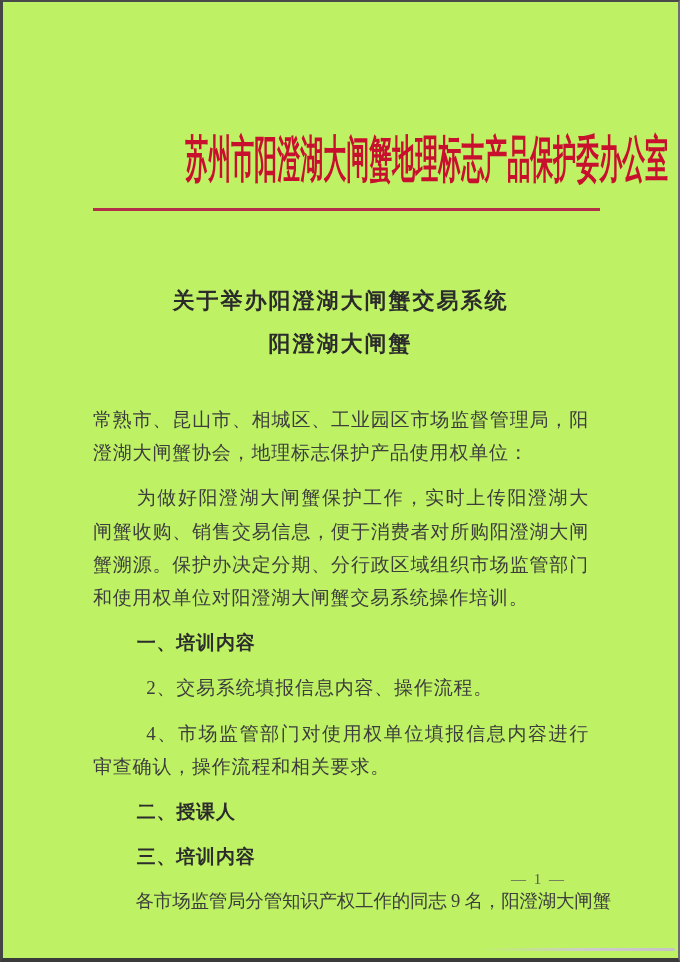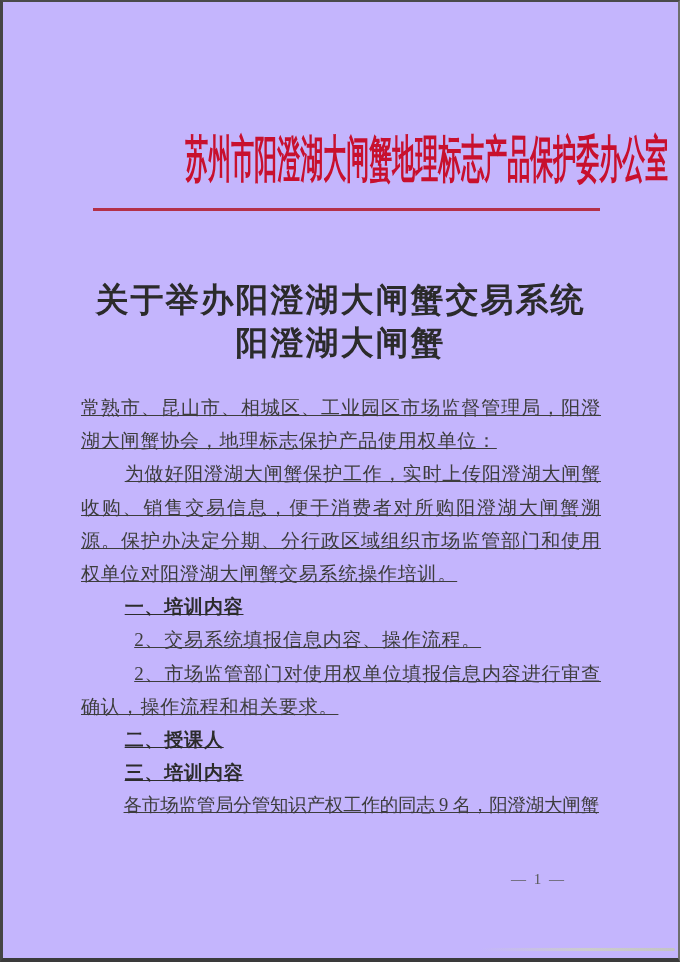--- a/index.html
+++ b/index.html
@@ -1,21 +1,21 @@
 <!DOCTYPE html>
 <html><head>
 <meta charset="utf-8">
 <style>
   html, body { margin: 0; padding: 0; background: #e8e8e8; }
   .page {
     position: relative;
     width: 680px;
     height: 962px;
     margin: 0 auto;
-    background: #c4b5fd;
+    background: #bef264;
     box-sizing: border-box;
     border-top: 2px solid #4a4a4a;
     border-left: 3px solid #454545;
     border-right: 2px solid #6e6e6e;
     border-bottom: 4px solid #3a3a3a;
     overflow: hidden;
     font-family: "Liberation Serif", serif;
   }
   .office-name {
     position: absolute;
@@ -40,42 +40,41 @@
     height: 3px;
     background: #b43048;
   }
   .doc-title {
     position: absolute;
     top: 277px;
     left: 0;
     right: 0;
     text-align: center;
     font-weight: bold;
-    font-size: 33px;
+    font-size: 22px;
     line-height: 43px;
     letter-spacing: 2px;
     color: #2b2b2b;
     font-family: "Liberation Serif", serif;
   }
   .body-text {
     position: absolute;
     top: 389px;
     left: 78px;
     width: 520px;
     font-size: 19px;
     line-height: 33.2px;
     letter-spacing: 0.8px;
     color: #3d3d3d;
     font-family: "Liberation Serif", serif;
   }
   .body-text p {
-    margin: 0;
+    margin: 12px;
     text-align: justify;
     text-justify: inter-character;
-    text-decoration: underline;
   }
   .flush  { text-indent: 0; }
   .indent { text-indent: 2.3em; }
   .num    { text-indent: 2.8em; }
   .heading {
     font-family: "Liberation Sans", sans-serif;
     font-weight: bold;
     color: #2c2c2c;
     text-indent: 2.3em;
   }
@@ -115,21 +114,21 @@
   <div class="doc-title">
     <div>关于举办阳澄湖大闸蟹交易系统</div>
     <div>阳澄湖大闸蟹</div>
   </div>
 
   <div class="body-text">
     <p class="flush">常熟市、昆山市、相城区、工业园区市场监督管理局，阳澄湖大闸蟹协会，地理标志保护产品使用权单位：</p>
     <p class="indent">为做好阳澄湖大闸蟹保护工作，实时上传阳澄湖大闸蟹收购、销售交易信息，便于消费者对所购阳澄湖大闸蟹溯源。保护办决定分期、分行政区域组织市场监管部门和使用权单位对阳澄湖大闸蟹交易系统操作培训。</p>
     <p class="heading">一、培训内容</p>
     <p class="num">2、交易系统填报信息内容、操作流程。</p>
-    <p class="num">2、市场监管部门对使用权单位填报信息内容进行审查确认，操作流程和相关要求。</p>
+    <p class="num">4、市场监管部门对使用权单位填报信息内容进行审查确认，操作流程和相关要求。</p>
     <p class="heading">二、授课人</p>
     <p class="heading">三、培训内容</p>
     <p class="indent tight">各市场监管局分管知识产权工作的同志 9 名，阳澄湖大闸蟹</p>
   </div>
 
   <div class="page-number">— 1 —</div>
 
   <div class="scan-streak"></div>
 
 </div>

